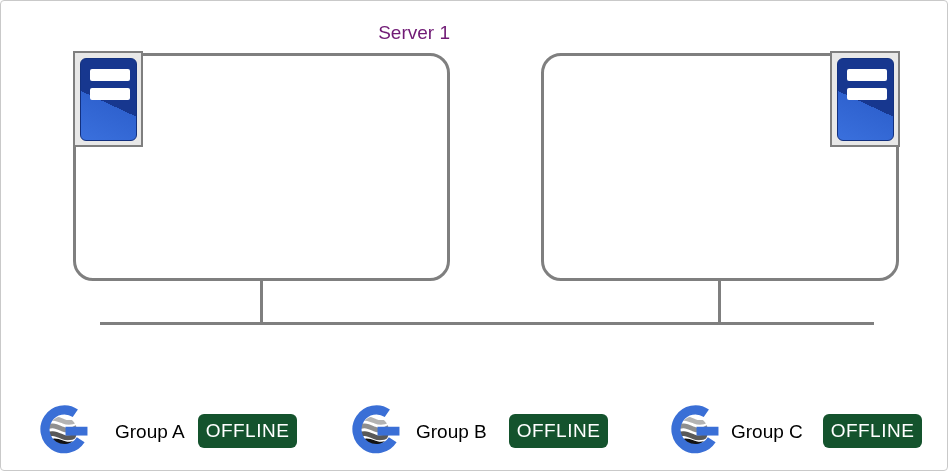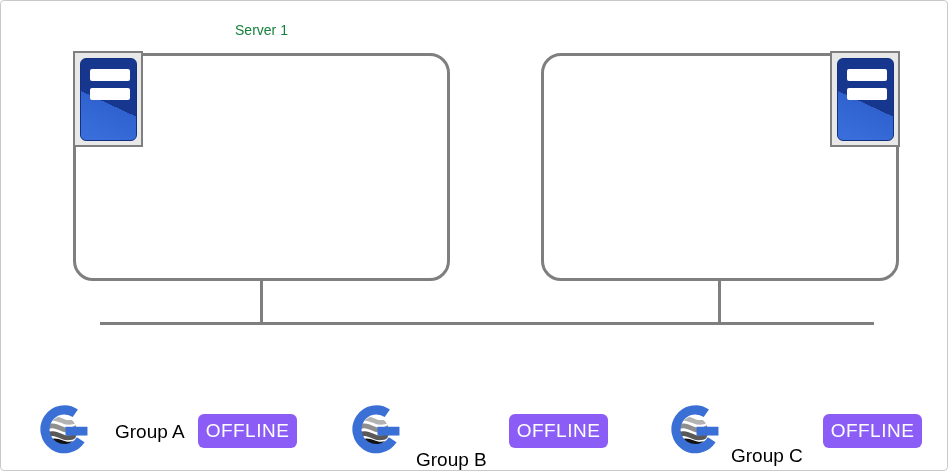--- a/index.html
+++ b/index.html
@@ -14,23 +14,23 @@
     background: #ffffff;
     border: 1px solid #c9c9c9;
     border-radius: 4px;
     overflow: hidden;
   }
 
   
   .server-title {
     position: absolute;
     top: 21px;
-    text-align: center;
-    font-size: 14px;
-    color: #15803d;
+    text-align: right;
+    font-size: 19px;
+    color: #701a75;
   }
   .server-title.s1 { left: 72px; width: 377px; }
   .server-title.s2 { left: 540px; width: 358px; }
 
   
   .server-box {
     position: absolute;
     top: 52px; height: 228px;
     background: #ffffff;
     border: 3px solid #7f7f7f;
@@ -89,27 +89,27 @@
   .group-logo.g1 { left: 39px; }
   .group-logo.g2 { left: 351px; }
   .group-logo.g3 { left: 670px; }
   .group-label {
     position: absolute;
     top: 420px; height: 21px; line-height: 21px;
     font-size: 19px; color: #000000;
     white-space: nowrap;
   }
   .group-label.g1 { left: 114px; }
-  .group-label.g2 { left: 415px; margin-top: 28px; }
-  .group-label.g3 { left: 730px; margin-top: 24px; }
+  .group-label.g2 { left: 415px; }
+  .group-label.g3 { left: 730px; }
   .status-badge {
     position: absolute;
     top: 413px; width: 99px; height: 34px;
     line-height: 34px;
-    background: #8b5cf6;
+    background: #14532d;
     color: #ffffff;
     font-size: 19px;
     letter-spacing: 0.5px;
     text-align: center;
     border-radius: 6px;
   }
   .status-badge.g1 { left: 197px; }
   .status-badge.g2 { left: 508px; }
   .status-badge.g3 { left: 822px; }
 </style>

